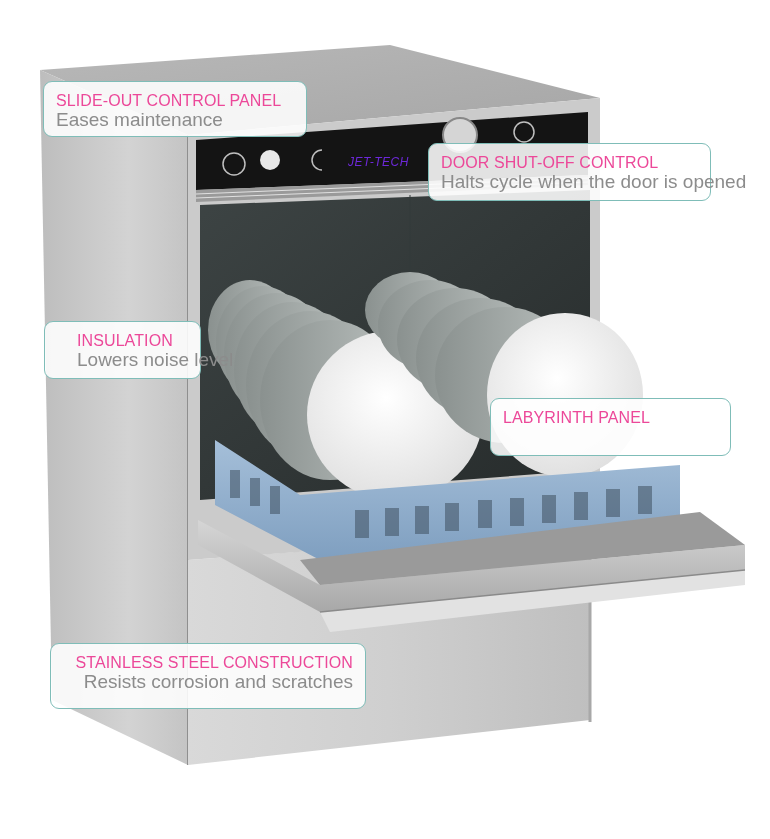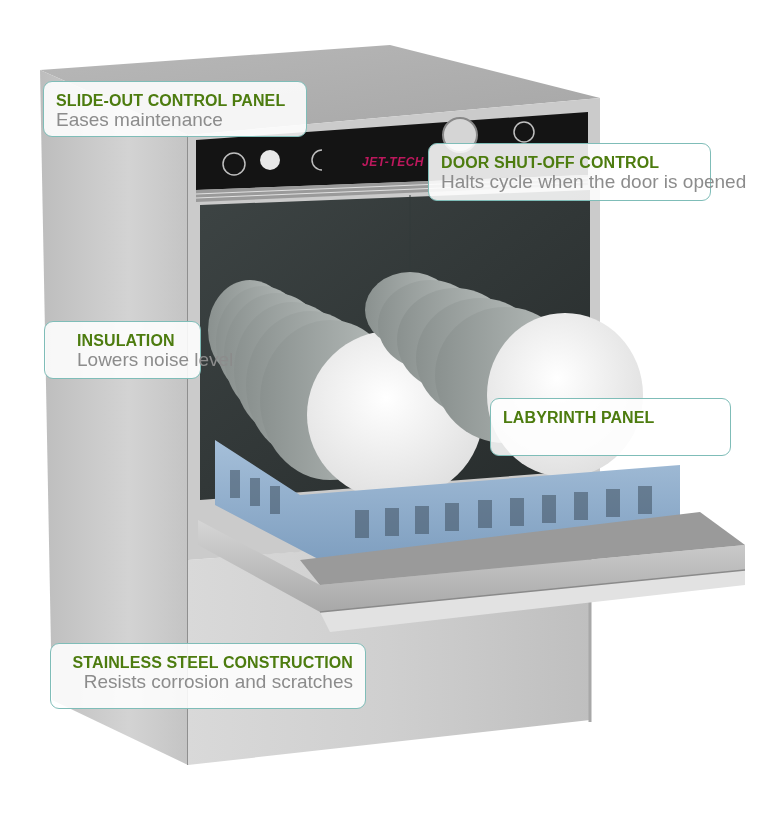--- a/index.html
+++ b/index.html
@@ -8,38 +8,38 @@
     .callout {
       position:absolute;
       background:rgba(255,255,255,0.88);
       border:1.5px solid #7fbdb8;
       border-radius:9px;
       padding:9px 12px 8px 12px;
       box-sizing:border-box;
     }
     .callout .title {
       display:block;
-      color:#4d7c0f;
-      font-weight:bold;
+      color:#ec4899;
+      font-weight:normal;
       font-size:16px;
       letter-spacing:0.1px;
       line-height:19px;
       white-space:nowrap;
     }
     .callout .desc {
       display:block;
       color:#8c8c8c;
       font-size:19px;
       line-height:19px;
       white-space:nowrap;
     }
     .brand {
-      position:absolute; left:362px; top:155px;
-      font-family:"Liberation Sans", sans-serif; font-style:italic; font-weight:bold;
-      color:#be185d; font-size:12px; letter-spacing:0.5px;
+      position:absolute; left:348px; top:155px;
+      font-family:"Liberation Sans", sans-serif; font-style:italic; font-weight:normal;
+      color:#6d28d9; font-size:12px; letter-spacing:0.5px;
     }
   </style>
 </head>
 <body>
 
 <div class="scene">
   <svg width="770" height="839" viewBox="0 0 770 839" xmlns="http://www.w3.org/2000/svg">
     <defs>
       <linearGradient id="sideGrad" x1="0" y1="0" x2="1" y2="0">
         <stop offset="0" stop-color="#bdbdbd"></stop>

